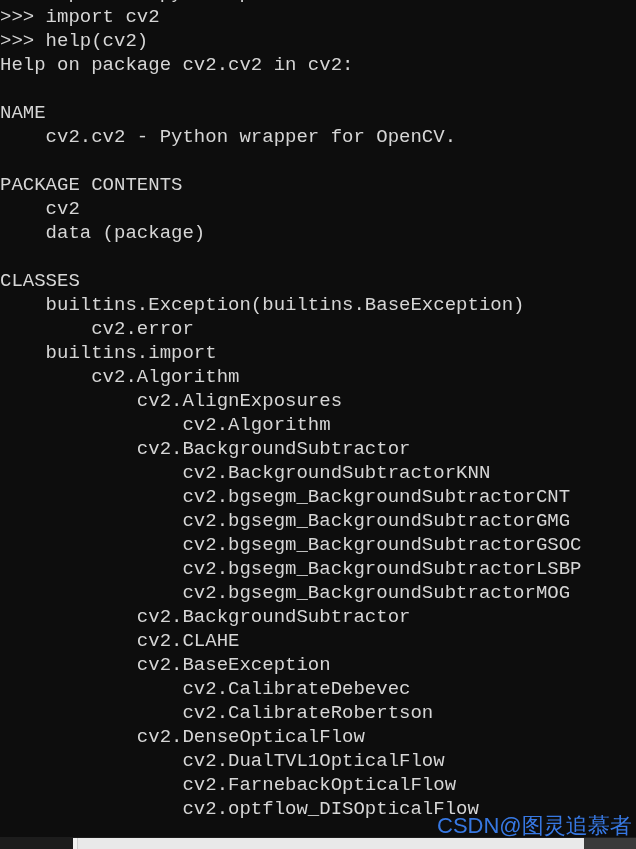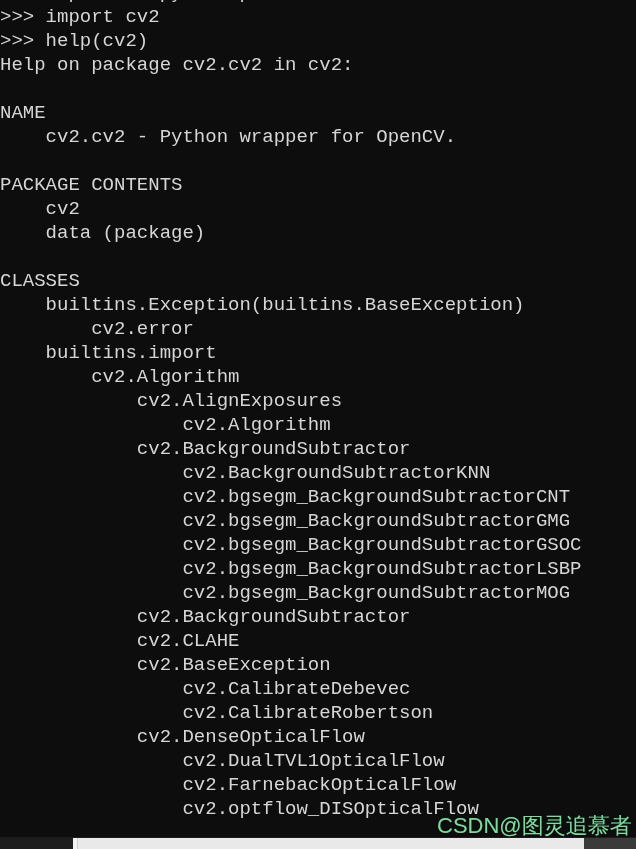--- a/index.html
+++ b/index.html
@@ -68,21 +68,21 @@
     background: #3a3a3a;
   }
 
   
   #watermark {
     position: absolute;
     left: 437px;
     top: 812px;
     font-size: 22px;
     line-height: 28px;
-    color: #86efac;
+    color: #3b82f6;
     opacity: 0.92;
     font-family: "Liberation Sans", "DejaVu Sans", sans-serif;
     white-space: pre;
     pointer-events: none;
   }
 </style>
 </head>
 <body>
 
 <div id="screen">

